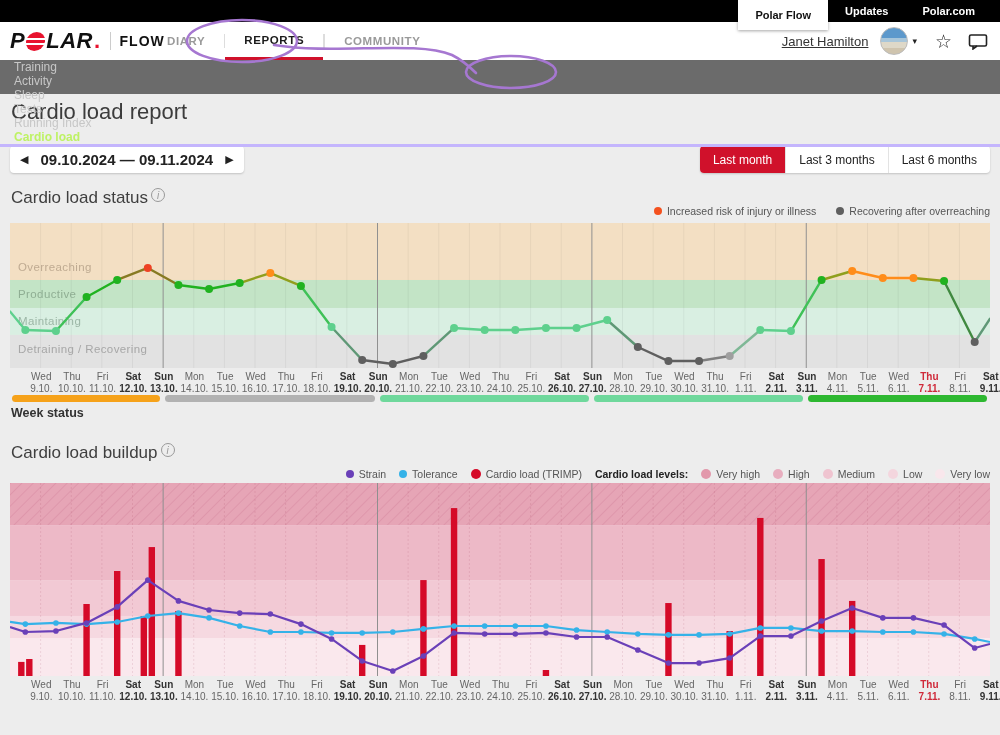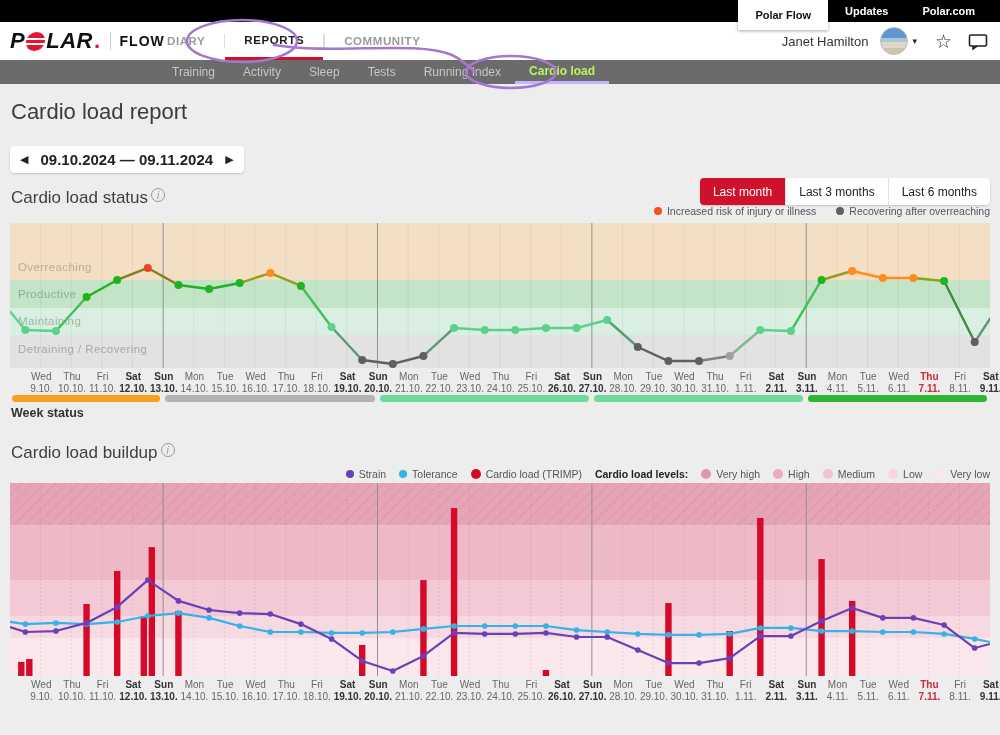--- a/index.html
+++ b/index.html
@@ -19,44 +19,44 @@
   .logo .o-circle { display:inline-block; width:19px; height:19px; border-radius:50%; margin:0 1px; transform:skewX(-8deg);
     background:linear-gradient(#e8132e 0 32%, #fff 32% 42%, #e8132e 42% 58%, #fff 58% 68%, #e8132e 68% 100%); }
   .logo .dot { color:#e8132e; font-style:normal; margin-left:1px; }
   .logo-sep { width:1px; height:18px; background:#ccc; }
   .flow-label { font-size:14px; font-weight:bold; color:#111; letter-spacing:1px; }
   .nav-menu { position:absolute; left:148px; top:0; height:38px; display:flex; align-items:stretch;justify-content:center; }
   .nav-item { display:flex; align-items:center; padding:0 19px; font-size:11.5px; font-weight:bold; letter-spacing:.6px; color:#9a9a9a; cursor:pointer; }
   .nav-item.active { color:#1c1c1c; border-bottom:3px solid #d0112b; }
   .nav-vsep { width:1px; height:14px; background:#ddd; align-self:center; }
   .nav-right { position:absolute; right:12px; top:0; height:38px; display:flex; align-items:center; gap:12px; }
-  .user-name { font-size:13px; color:#333; cursor:pointer; }
+  .user-name { font-size:13px; color:#333; cursor:pointer;text-decoration:underline; }
   .avatar { width:28px; height:28px; border-radius:50%; cursor:pointer;
     background:linear-gradient(#5d99cc 0 38%, #a8c6da 38% 55%, #ded8c8 55% 78%, #cfc4ae 78% 100%); border:1px solid #bbb; }
   .caret { font-size:9px; color:#222; margin-left:-8px; cursor:pointer; }
   .star-icon { font-size:19px; color:#222; cursor:pointer; margin-left:6px; }
   .chat-icon { cursor:pointer; display:flex; margin-left:4px; }
 
   
-  .subnav { position:absolute; top:60px; left:0; right:0; height:24px; background:#6b6b6b; display:flex; padding-left:158px; z-index:5; }
+  .subnav { position:absolute; top:60px; left:0; right:0; height:34px; background:#6b6b6b; display:flex; z-index:5;flex-direction:column; }
   .subnav-item { display:flex; align-items:center; padding:0 14px; font-size:12px; color:#c7c7c7; cursor:pointer; }
   .subnav-item.active { color:#bef264; font-weight:bold; border-bottom:3px solid #c4b5fd; }
 
   
   .annotation { position:absolute; top:0; left:0; z-index:9; pointer-events:none; }
 
   
   .page-title { position:absolute; top:99px; left:11px; font-size:22px; color:#3c3c3c; }
   .date-pill { position:absolute; top:146px; left:10px; height:27px; background:#fff; border-radius:4px;
     box-shadow:0 1px 2px rgba(0,0,0,.18); display:flex; align-items:center; padding:0 6px; gap:8px; }
   .arrow-btn { font-size:11px; color:#222; cursor:pointer; padding:0 4px; display:flex; align-items:center; }
   .date-range { font-size:15px; font-weight:bold; color:#222; }
 
   .range-group { position:absolute; top:146px; right:10px; height:27px; display:flex; background:#fff;
-    border-radius:4px; overflow:hidden; box-shadow:0 1px 2px rgba(0,0,0,.18);margin-top:32px; }
+    border-radius:4px; overflow:hidden; box-shadow:0 1px 2px rgba(0,0,0,.18); }
   .range-btn { display:flex; align-items:center; padding:0 13px; font-size:12px; color:#222; cursor:pointer; border-left:1px solid #e3e3e3; }
   .range-btn:first-child { border-left:none; }
   .range-btn.active { background:#d0112b; color:#fff; }
 
   .section-heading { position:absolute; left:11px; font-size:17px; color:#3f3f3f; display:flex; align-items:flex-start; gap:3px; }
   .info-icon { width:14px; height:14px; border:1px solid #999; border-radius:50%; color:#999; font-size:10px;
     display:flex; align-items:center; justify-content:center; font-style:italic; cursor:pointer; }
 
   .legend-row { position:absolute; right:10px; display:flex; align-items:center; gap:20px; font-size:10.5px; color:#555; }
   .legend-item { display:flex; align-items:center; gap:5px; }

